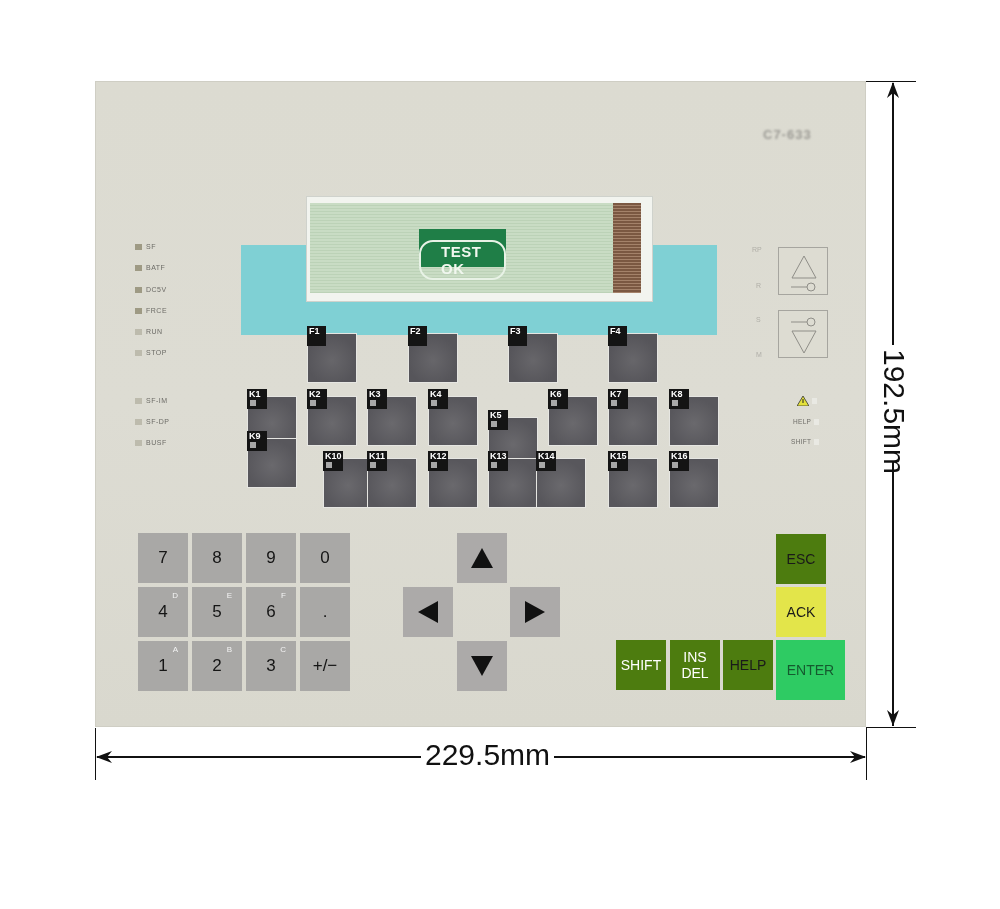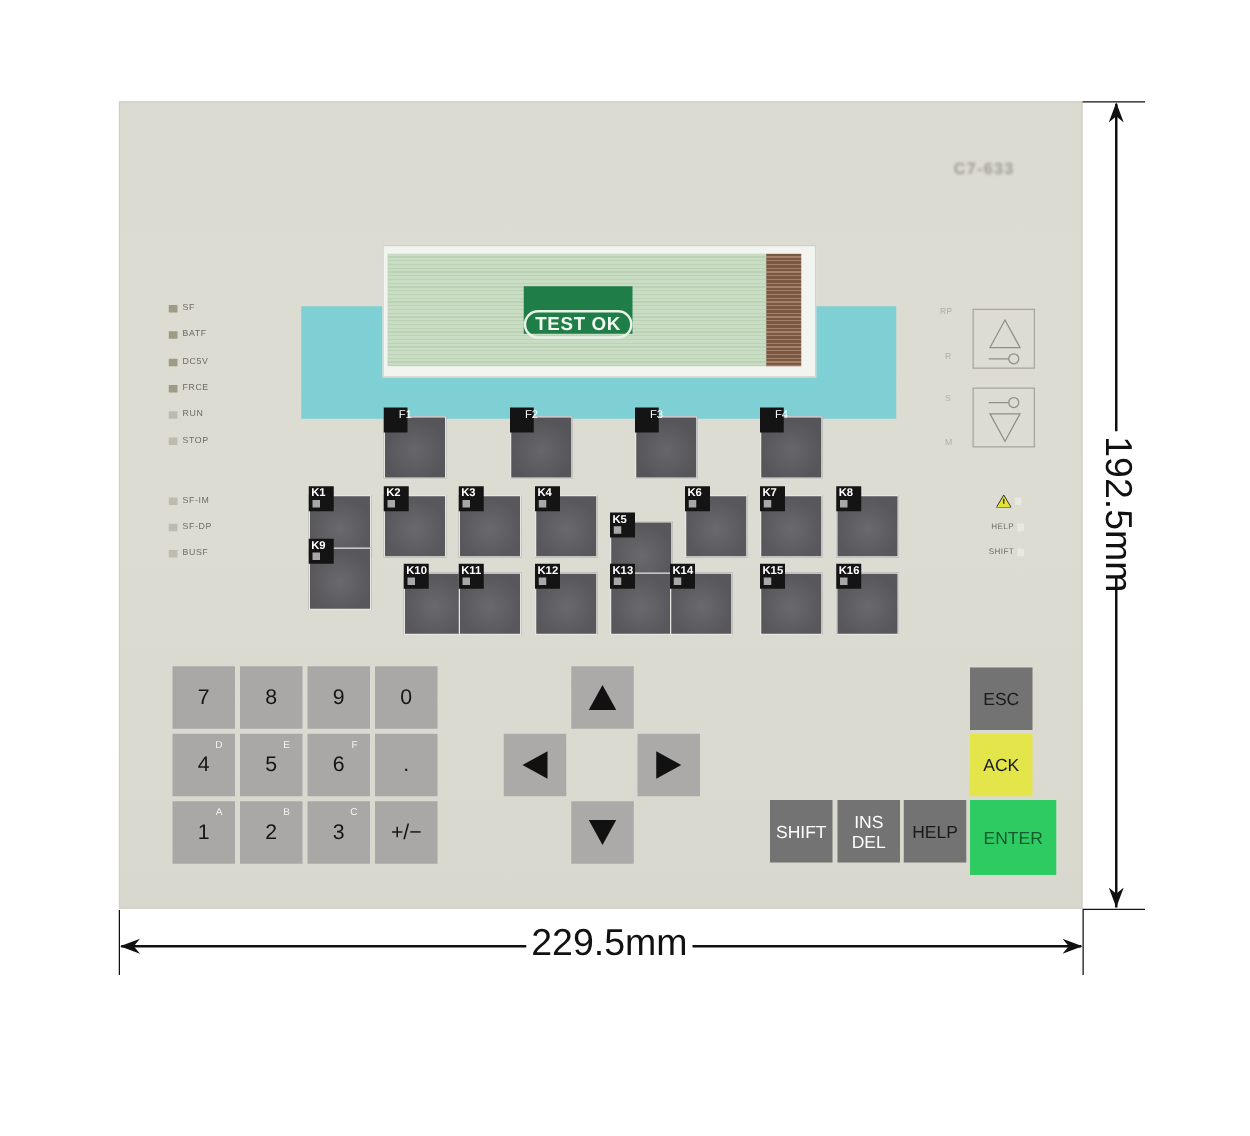--- a/index.html
+++ b/index.html
@@ -32,34 +32,34 @@
   .ribbon {
     position: absolute; left: 613px; top: 203px; width: 28px; height: 90px;
     background: repeating-linear-gradient(180deg, #7b5842 0px, #7b5842 2px, #a4826a 2px, #a4826a 3px);
   }
   .test-ok {
     position: absolute; left: 419px; top: 229px; width: 87px; height: 38px;
     background: #1f7e47; display: flex; align-items: center; justify-content: center;
   }
   .test-ok span {
     border: 2px solid #e8f2e6; border-radius: 14px; color: #f1f7ef;
-    font-weight: bold; font-size: 15px; padding: 1px 7px; letter-spacing: 0.5px; margin-top: 23px;
+    font-weight: bold; font-size: 15px; padding: 1px 20px; letter-spacing: 0.5px; margin-top: 23px;
   }
 
   
   .led { position: absolute; display: flex; align-items: center; gap: 4px; font-size: 7px; color: #6c6b66; letter-spacing: 0.5px; }
   .led .dot { width: 7px; height: 6px; background: #9e9a84; }
   .led .dot.pale { background: #bdbbad; }
 
   
   .fkey { position: absolute; width: 50px; height: 50px; background: #5b5a5e;
     background-image: radial-gradient(circle at 50% 55%, #67666a 0%, #56555a 70%);
     border: 1px solid #e6e6e2; }
   .fkey .tag { position: absolute; left: -1px; top: -8px; width: 19px; height: 20px; background: #141414; }
-  .fkey .tag b { position: absolute; left: 2px; top: 0px; color: #fff; font-size: 9px; font-weight: normal; margin-left: 10px; }
+  .fkey .tag b { position: absolute; left: 2px; top: 0px; color: #fff; font-size: 9px; font-weight: bold; }
 
   .kkey { position: absolute; width: 50px; height: 50px; background: #5e5d62;
     background-image: radial-gradient(circle at 50% 55%, #6a696d 0%, #58575c 70%);
     border: 1px solid #e6e6e2; }
   .kkey .tag { position: absolute; left: -1px; top: -8px; width: 20px; height: 20px; background: #141414; }
   .kkey .tag b { position: absolute; left: 2px; top: 0px; color: #fff; font-size: 9px; font-weight: bold; }
   .kkey .tag i { position: absolute; left: 3px; top: 11px; width: 6px; height: 6px; background: #a8a8a8; }
 
   
   .mode-box { position: absolute; width: 50px; height: 48px; border: 1px solid #a6a59f; background: #dddcd2; }
@@ -73,21 +73,21 @@
   .nkey .sub { position: absolute; right: 10px; top: 4px; font-size: 8px; color: #f4f4f4; }
 
   
   .akey { position: absolute; width: 50px; height: 50px; background: #acaaa9; display: flex; align-items: center; justify-content: center; }
   .tri-up { width: 0; height: 0; border-left: 11px solid transparent; border-right: 11px solid transparent; border-bottom: 20px solid #111; }
   .tri-down { width: 0; height: 0; border-left: 11px solid transparent; border-right: 11px solid transparent; border-top: 20px solid #111; }
   .tri-left { width: 0; height: 0; border-top: 11px solid transparent; border-bottom: 11px solid transparent; border-right: 20px solid #111; }
   .tri-right { width: 0; height: 0; border-top: 11px solid transparent; border-bottom: 11px solid transparent; border-left: 20px solid #111; }
 
   
-  .fk { position: absolute; width: 50px; height: 50px; background: #737373; font-size: 14px;
+  .fk { position: absolute; width: 50px; height: 50px; background: #4d7c0f; font-size: 14px;
     display: flex; align-items: center; justify-content: center; text-align: center; line-height: 16px; }
 
   
   .dim-line-h { position: absolute; height: 2px; background: #111; }
   .dim-line-v { position: absolute; width: 2px; background: #111; }
   .tick-h { position: absolute; height: 1px; background: #111; }
   .tick-v { position: absolute; width: 1px; background: #111; }
   .dim-text { position: absolute; font-size: 30px; color: #111; background: #fff; padding: 0 4px; }
 </style>
 </head>

